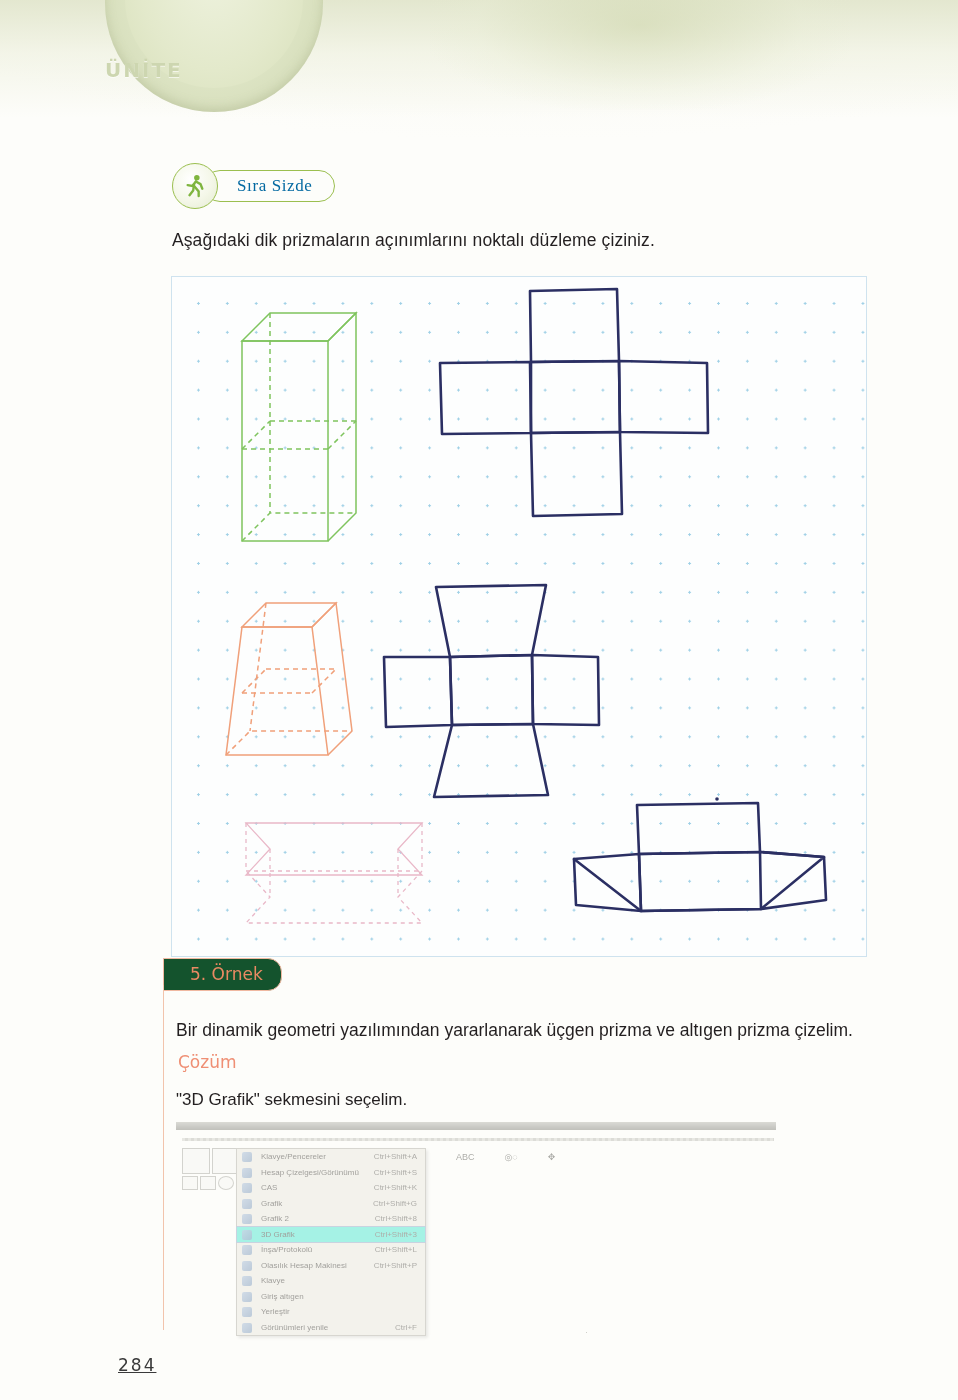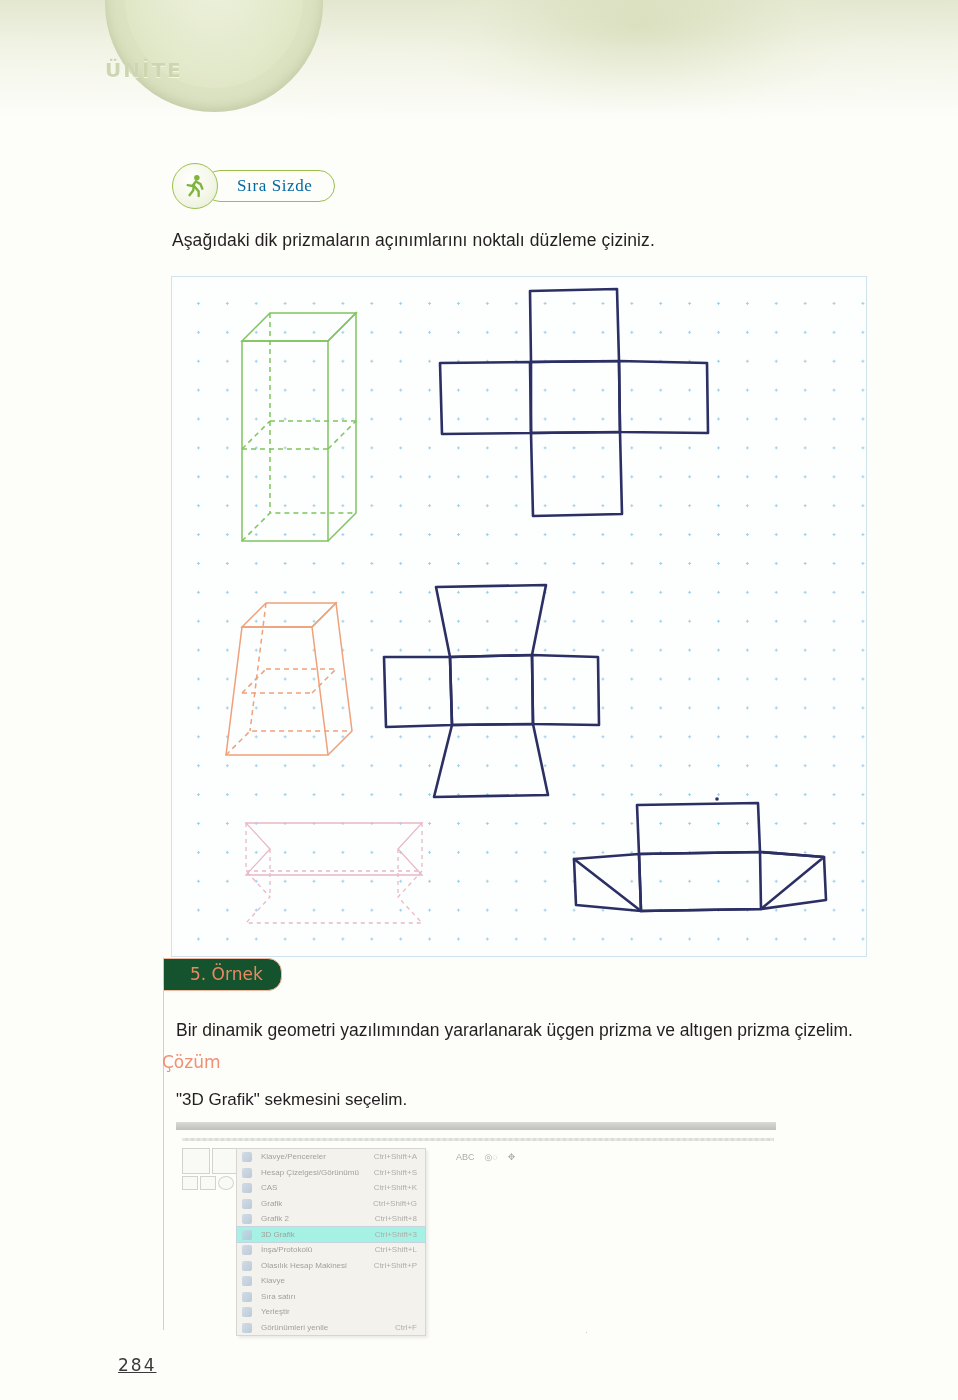--- a/index.html
+++ b/index.html
@@ -143,21 +143,21 @@
   }
 
   .ornek-text {
     position: absolute;
     left: 176px; top: 1020px;
     font-size: 17.5px;
     color: #231f20;
   }
   .cozum {
     position: absolute;
-    left: 162px; top: 1052px;
+    left: 178px; top: 1052px;
     font-size: 17px;
     color: #ef8f74;
     font-family: "DejaVu Sans", sans-serif;
   }
   .cozum-text {
     position: absolute;
     left: 176px; top: 1090px;
     font-size: 17px;
     color: #231f20;
   }
@@ -218,21 +218,21 @@
     border-radius: 2px;
     background: linear-gradient(135deg,#9fb8d6,#6f8fb5);
     opacity: .8;
   }
   .app-menu-row.sel {
     background: #5eead4;
     outline: 1px solid #9fb2cb;
   }
   .app-extra-icons {
     position: absolute; left: 280px; top: 30px;
-    display: flex; gap: 10px; align-items: center;
+    display: flex; gap: 30px; align-items: center;
     font-size: 9px; color: #6b6b66;
   }
   .app-hbar {
     position: absolute; left: 6px; top: 16px; right: 2px; height: 3px;
     background: repeating-linear-gradient(90deg,#d8d8d2 0 3px, #c2c2bb 3px 6px);
   }
 
   
   .page-number {
     position: absolute;
@@ -427,21 +427,21 @@
       <span>Olasılık Hesap Makinesi</span>
       <span class="sc">Ctrl+Shift+P</span>
     </div>
     <div class="app-menu-row">
       <span class="ic"></span>
       <span>Klavye</span>
       <span class="sc"></span>
     </div>
     <div class="app-menu-row">
       <span class="ic"></span>
-      <span>Sıra satırı</span>
+      <span>Giriş altıgen</span>
       <span class="sc"></span>
     </div>
     <div class="app-menu-row">
       <span class="ic"></span>
       <span>Yerleştir</span>
       <span class="sc"></span>
     </div>
     <div class="app-menu-row">
       <span class="ic"></span>
       <span>Görünümleri yenile</span>

